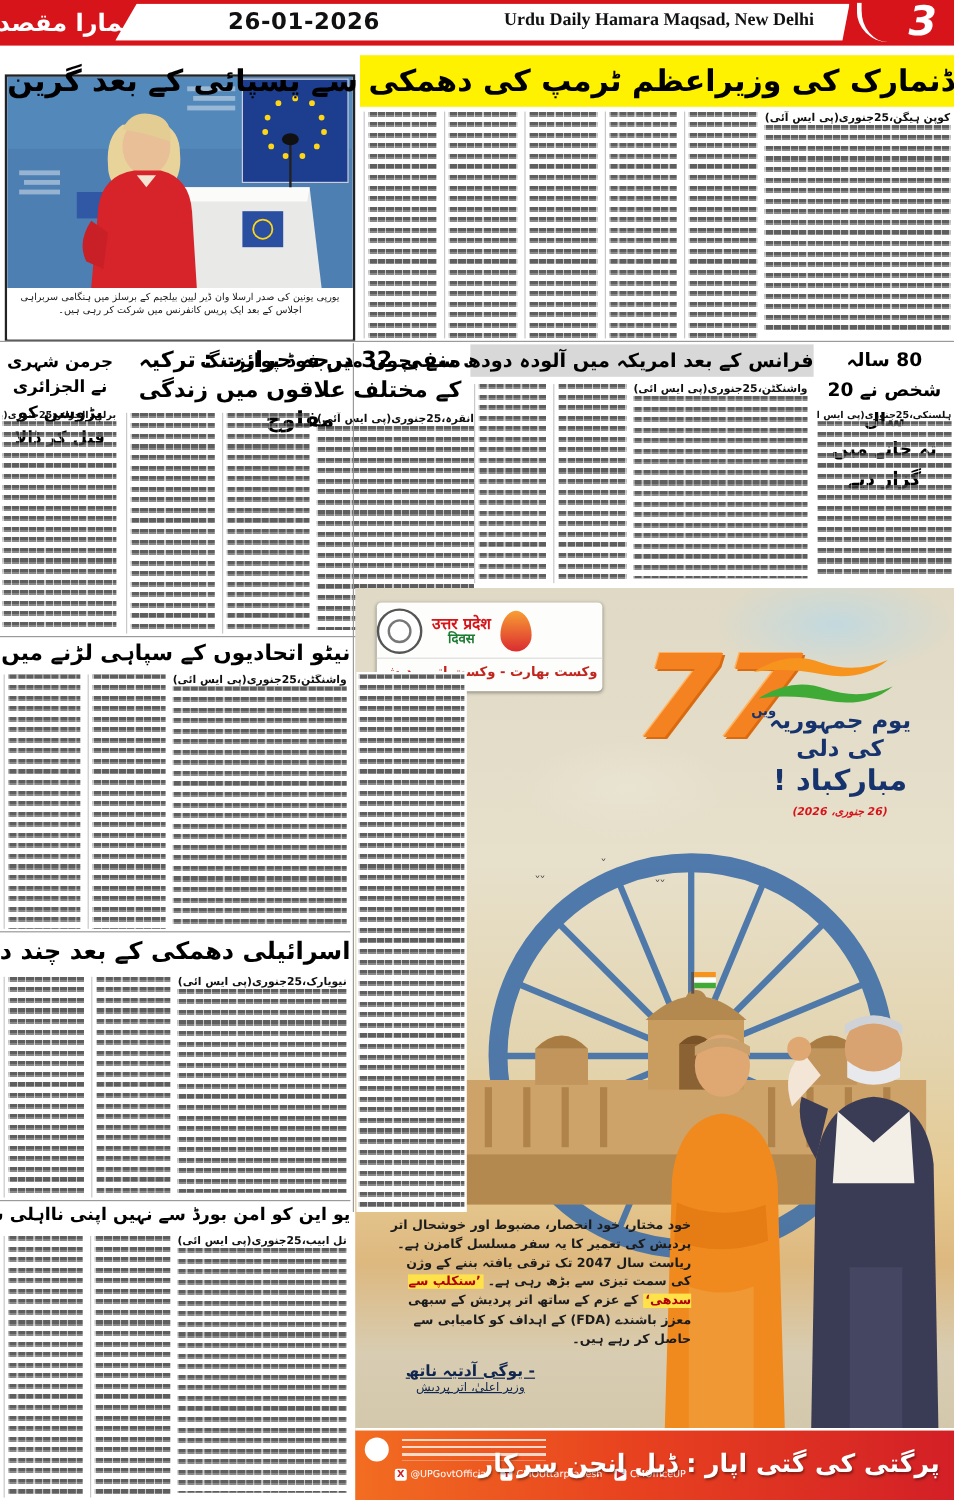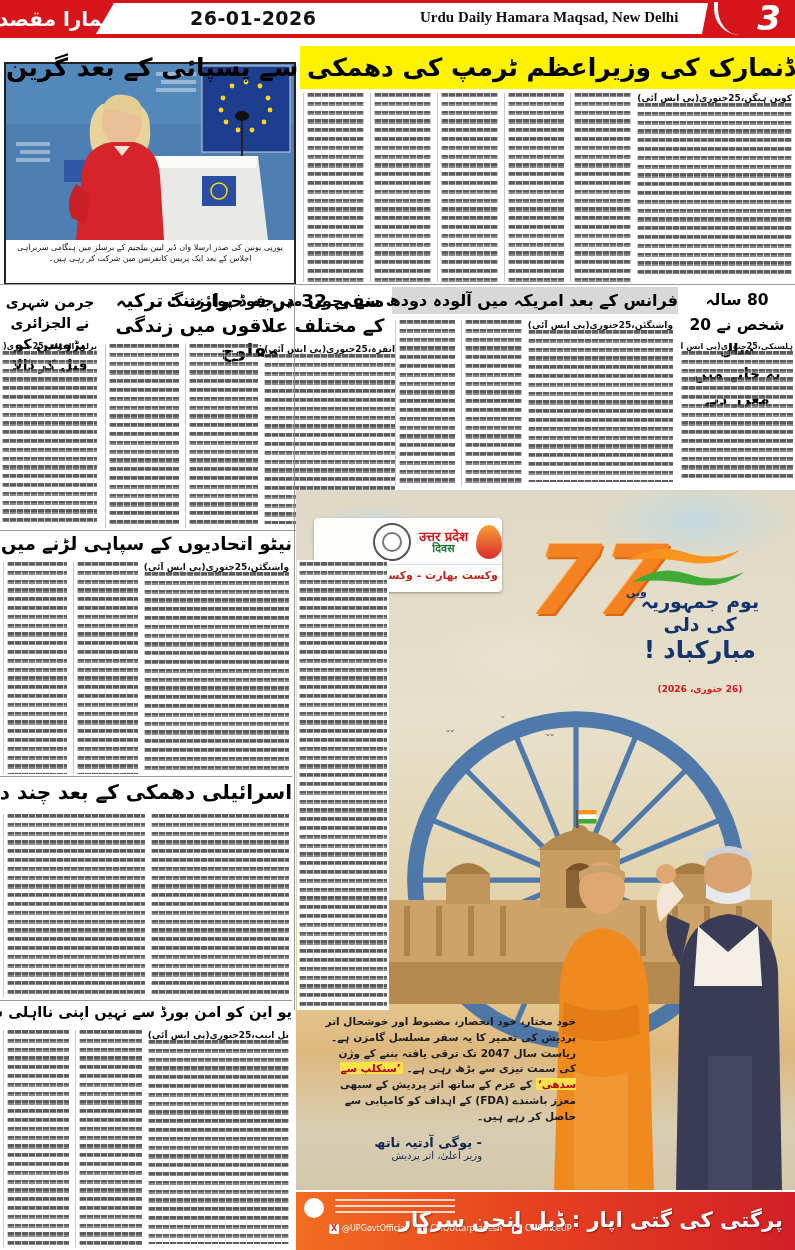--- a/index.html
+++ b/index.html
@@ -42,44 +42,44 @@
   .rule-h{background:#9a9a9a;height:1px;}
   .rule-v{background:#9a9a9a;width:1px;}
   
   .ad{left:296px;top:490px;width:499px;height:760px;overflow:hidden;
       background:
         radial-gradient(90px 50px at 15% 6%, #bfd7dd 0%, rgba(191,215,221,0) 70%),
         radial-gradient(140px 60px at 80% 4%, #c3d9de 0%, rgba(195,217,222,0) 70%),
         radial-gradient(120px 60px at 45% 22%, #e9e3d2 0%, rgba(233,227,210,0) 70%),
         linear-gradient(180deg,#dfd9c6 0%,#e7e0cb 30%,#e3d4ae 52%,#e5c88f 66%,#ddb87f 74%,#d8cdb2 84%,#cfc3a6 100%);}
   .ad-logo-box{left:18px;top:12px;width:188px;height:74px;background:#fdfdfb;border-radius:4px;
-      box-shadow:0 1px 3px rgba(0,0,0,.35);display:flex;flex-direction:column;align-items:flex-end;margin-top:16px;}
+      box-shadow:0 1px 3px rgba(0,0,0,.35);display:flex;flex-direction:column;align-items:flex-start;}
   .ad-logo-row{display:flex;align-items:center;gap:8px;margin-top:5px;}
   .up-emblem{width:34px;height:34px;border:2px solid #555;border-radius:50%;position:relative;background:#fff;}
   .up-emblem:before{content:"";position:absolute;left:7px;top:7px;width:16px;height:16px;
       border:2px solid #777;border-radius:50%;}
   .diwas{text-align:center;font-weight:bold;line-height:1;}
   .diwas .t1{color:#d7141a;font-size:13px;display:block;}
   .diwas .t2{color:#1c7a33;font-size:11px;display:block;}
   .diwas-flame{width:26px;height:34px;background:linear-gradient(180deg,#f7941d,#d7141a);
       border-radius:50% 50% 50% 50%/60% 60% 40% 40%;opacity:.9;}
   .ad-ribbon{margin-top:3px;width:100%;text-align:center;font-size:11px;font-weight:bold;color:#c0261e;
       border-top:1px solid #ddd;padding-top:4px;}
   .seven7{left:236px;top:48px;font-size:96px;line-height:.9;font-weight:bold;font-style:italic;
       color:#f58220;text-shadow:2px 2px 0 #d96a10,-1px -1px 0 #ffb25e;transform:skewX(-6deg);}
   .waven{left:330px;top:52px;}
   .ween{left:330px;top:96px;font-size:11px;font-weight:bold;color:#16336e;}
   .greeting{left:338px;top:100px;width:132px;text-align:center;color:#16336e;font-weight:bold;}
   .greeting .g1{font-size:19px;display:block;line-height:1.2;}
   .greeting .g2{font-size:24px;display:block;line-height:1.2;}
-  .greeting .g3{font-size:9px;display:block;color:#d7141a;margin-top:20px;}
+  .greeting .g3{font-size:9px;display:block;color:#d7141a;margin-top:8px;font-style:italic;}
   .ad-message{left:24px;top:524px;width:256px;font-size:10.5px;font-weight:bold;color:#1c1c1c;
       text-align:right;line-height:1.5;}
   .hl{background:#ffe24a;color:#b00000;padding:0 2px;}
-  .signature{left:6px;top:645px;width:180px;color:#10264f;}
+  .signature{left:6px;top:645px;width:180px;text-align:center;color:#10264f;text-decoration:underline;}
   .signature .s1{font-size:13px;font-weight:bold;display:block;}
   .signature .s2{font-size:10px;display:block;}
   .ad-strip{left:0;top:700px;width:499px;height:60px;
       background:linear-gradient(90deg,#f26d21 0%,#e8431f 45%,#d31f26 100%);
       border-top:2px solid #fff;}
   .strip-slogan{right:12px;top:16px;position:absolute;color:#fff;font-size:21px;font-weight:bold;
       white-space:nowrap;text-shadow:1px 1px 2px rgba(0,0,0,.4);}
   .strip-left{left:8px;top:5px;position:absolute;width:170px;}
   .strip-roundel{width:20px;height:20px;border-radius:50%;background:#fff;display:inline-block;vertical-align:middle;}
   .strip-note{display:inline-block;vertical-align:middle;width:120px;height:18px;margin-left:6px;opacity:.85;
@@ -214,21 +214,21 @@
   <div class="col">
       <div class="sim"></div>
     </div>
   <div class="col">
       <div class="sim"></div>
     </div>
 </div>
 
 <div class="abs h1l rtl" style="left:680px;top:288px;width:114px;font-size:15.5px;line-height:1.6;">
   <span>80 سالہ شخص نے 20 سال</span><br>
-  <span>تہ خانے میں معزز دیے</span>
+  <span>تہ خانے میں گزار دیے</span>
 </div>
 <div class="abs" style="left:681px;top:342px;width:112px;height:144px;">
   <div class="dateline rtl" style="font-size:8px;">ہلسنکی،25جنوری(پی ایس آئی)</div>
   <div class="sim" style="height:132px;"></div>
 </div>
 
 <div class="abs h1l rtl" style="left:0;top:533px;width:292px;font-size:18px;white-space:nowrap;">نیٹو اتحادیوں کے سپاہی لڑنے میں ناکام ہے، ٹرمپ کے بیان پر سخت ردعمل</div>
 <div class="abs cols" style="left:0;top:562px;width:292px;height:212px;">
   <div class="col">
     <div class="dateline rtl">واشنگٹن،25جنوری(پی ایس آئی)</div>
@@ -238,20 +238,24 @@
       <div class="sim"></div>
     </div>
   <div class="col">
       <div class="sim"></div>
     </div>
 </div>
 <div class="abs rule-h" style="left:0;top:776px;width:292px;"></div>
 
 <div class="abs h1l rtl" style="left:0;top:780px;width:292px;font-size:20px;white-space:nowrap;">اسرائیلی دھمکی کے بعد چند دنوں میں بند کر دیا جائے گا : انروا</div>
 <div class="abs cols" style="left:0;top:814px;width:292px;height:184px;">
+  <div class="col">
+    <div class="dateline rtl">نیویارک،25جنوری(پی ایس آئی)</div>
+    <div class="sim" style="height:170px;"></div>
+  </div>
   <div class="col">
       <div class="sim"></div>
     </div>
   <div class="col">
       <div class="sim"></div>
     </div>
 </div>
 <div class="abs rule-h" style="left:0;top:1000px;width:292px;"></div>
 
 <div class="abs h1l rtl" style="left:0;top:1004px;width:292px;font-size:14.5px;white-space:nowrap;">یو این کو امن بورڈ سے نہیں اپنی نااہلی سے خطرہ ہے : اسرائیل میں امریکی سفیر</div>

